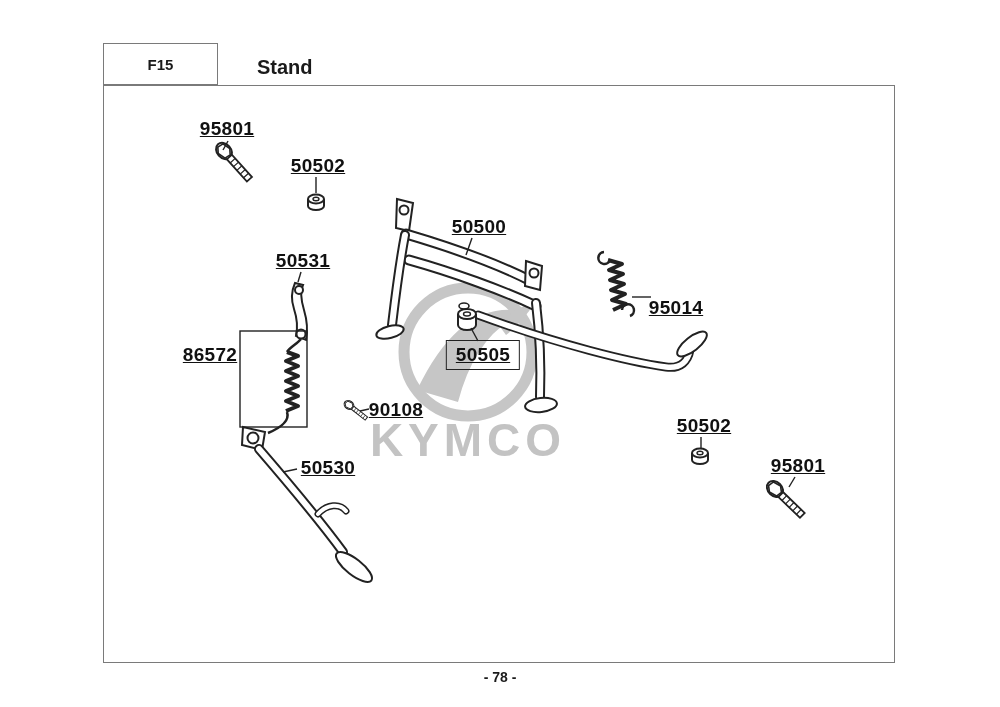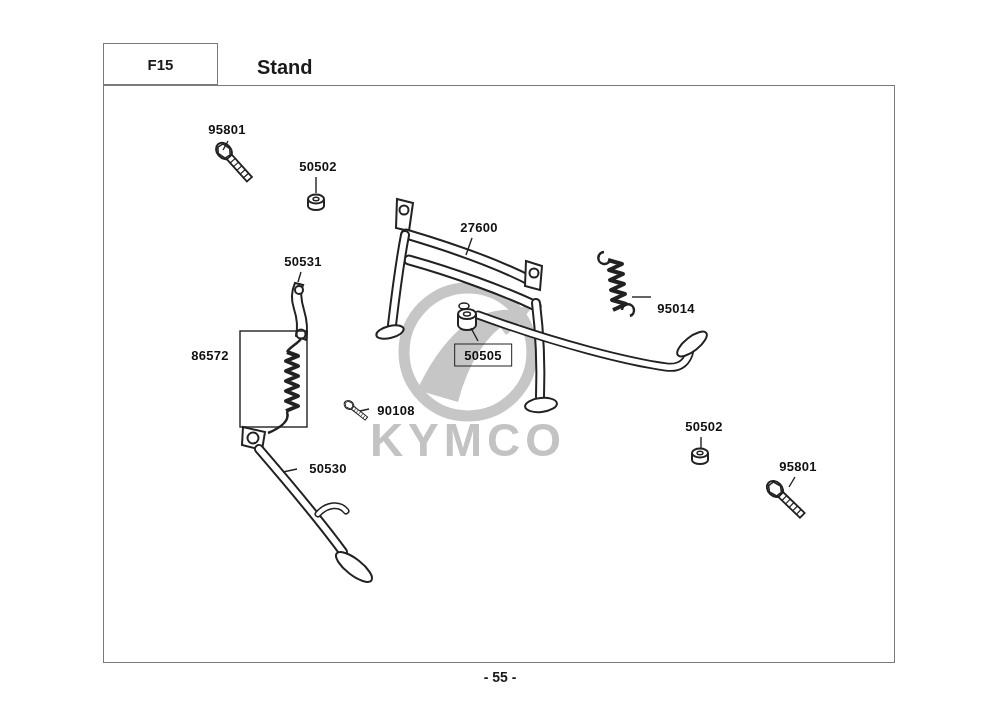--- a/index.html
+++ b/index.html
@@ -35,24 +35,25 @@
   }
   .diagram-svg {
     position: absolute;
     left: 0; top: 0;
     width: 1000px; height: 707px;
   }
   .part-label {
     position: absolute;
     transform: translate(-50%, -50%);
     font-weight: bold;
-    font-size: 13px;
+    font-size: 19px;
     color: #111111;
     white-space: nowrap;
     letter-spacing: 0.3px;
+    text-decoration: underline;
   }
   .part-label.boxed {
     border: 1.5px solid #222222;
     padding: 3px 9px;
   }
   .page-number {
     position: absolute;
     left: 0; top: 669px;
     width: 1000px;
     text-align: center;
@@ -167,25 +168,25 @@
       <path d="M478,341 L471,328"></path>
       <path d="M369,409 L360,411"></path>
       <path d="M701,437 L701,449"></path>
       <path d="M297,469 L283,472"></path>
       <path d="M795,477 L789,487"></path>
     </g>
   </svg>
 
   <div class="part-label" style="left:227px; top:129px">95801</div>
   <div class="part-label" style="left:318px; top:166px">50502</div>
-  <div class="part-label" style="left:479px; top:227px">27600</div>
+  <div class="part-label" style="left:479px; top:227px">50500</div>
   <div class="part-label" style="left:303px; top:261px">50531</div>
   <div class="part-label" style="left:676px; top:308px">95014</div>
   <div class="part-label" style="left:210px; top:355px">86572</div>
   <div class="part-label boxed" style="left:483px; top:355px">50505</div>
   <div class="part-label" style="left:396px; top:410px">90108</div>
   <div class="part-label" style="left:704px; top:426px">50502</div>
   <div class="part-label" style="left:328px; top:468px">50530</div>
   <div class="part-label" style="left:798px; top:466px">95801</div>
 
-  <div class="page-number">- 55 -</div>
+  <div class="page-number">- 78 -</div>
 
 </div>
 
 </body></html>

